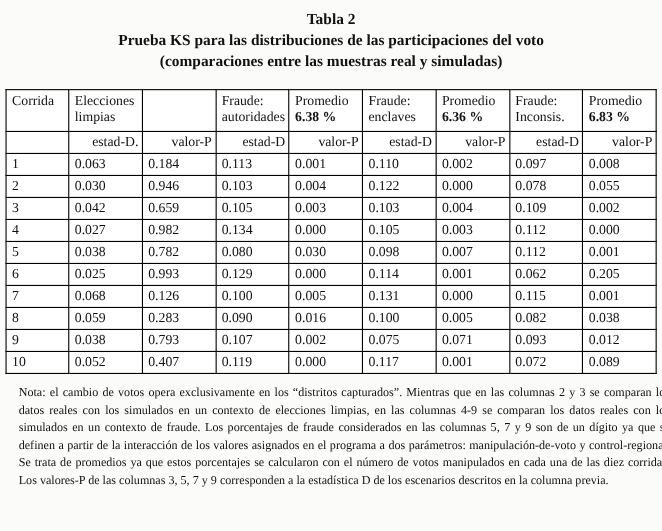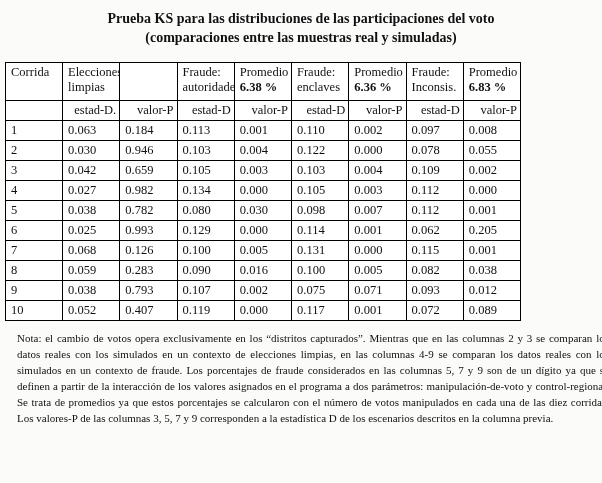--- a/index.html
+++ b/index.html
@@ -16,21 +16,21 @@
 
   .title-block {
     text-align: center;
     font-weight: 700;
     font-size: 14px;
     line-height: 19px;
     padding-top: 2px;
   }
 
   table.ks {
-    width: 516px;
+    width: 592px;
     border-collapse: collapse;
     table-layout: fixed;
     font-size: 12.5px;
     line-height: 1.2;
     margin-top: 15px;
     background: #fff;
   }
   table.ks th, table.ks td {
     border: 1px solid #000;
     padding: 2px 3px 2px 5px;
@@ -52,20 +52,21 @@
     line-height: 16px;
     text-align: justify;
   }
 </style>
 </head>
 <body>
 
 <div class="page">
 
   <div class="title-block">
+    <div>Tabla 2</div>
     <div>Prueba KS para las distribuciones de las participaciones del voto</div>
     <div>(comparaciones entre las muestras real y simuladas)</div>
   </div>
 
   <table class="ks">
     <colgroup>
       <col style="width:57px">
       <col>
         <col>
         <col>

